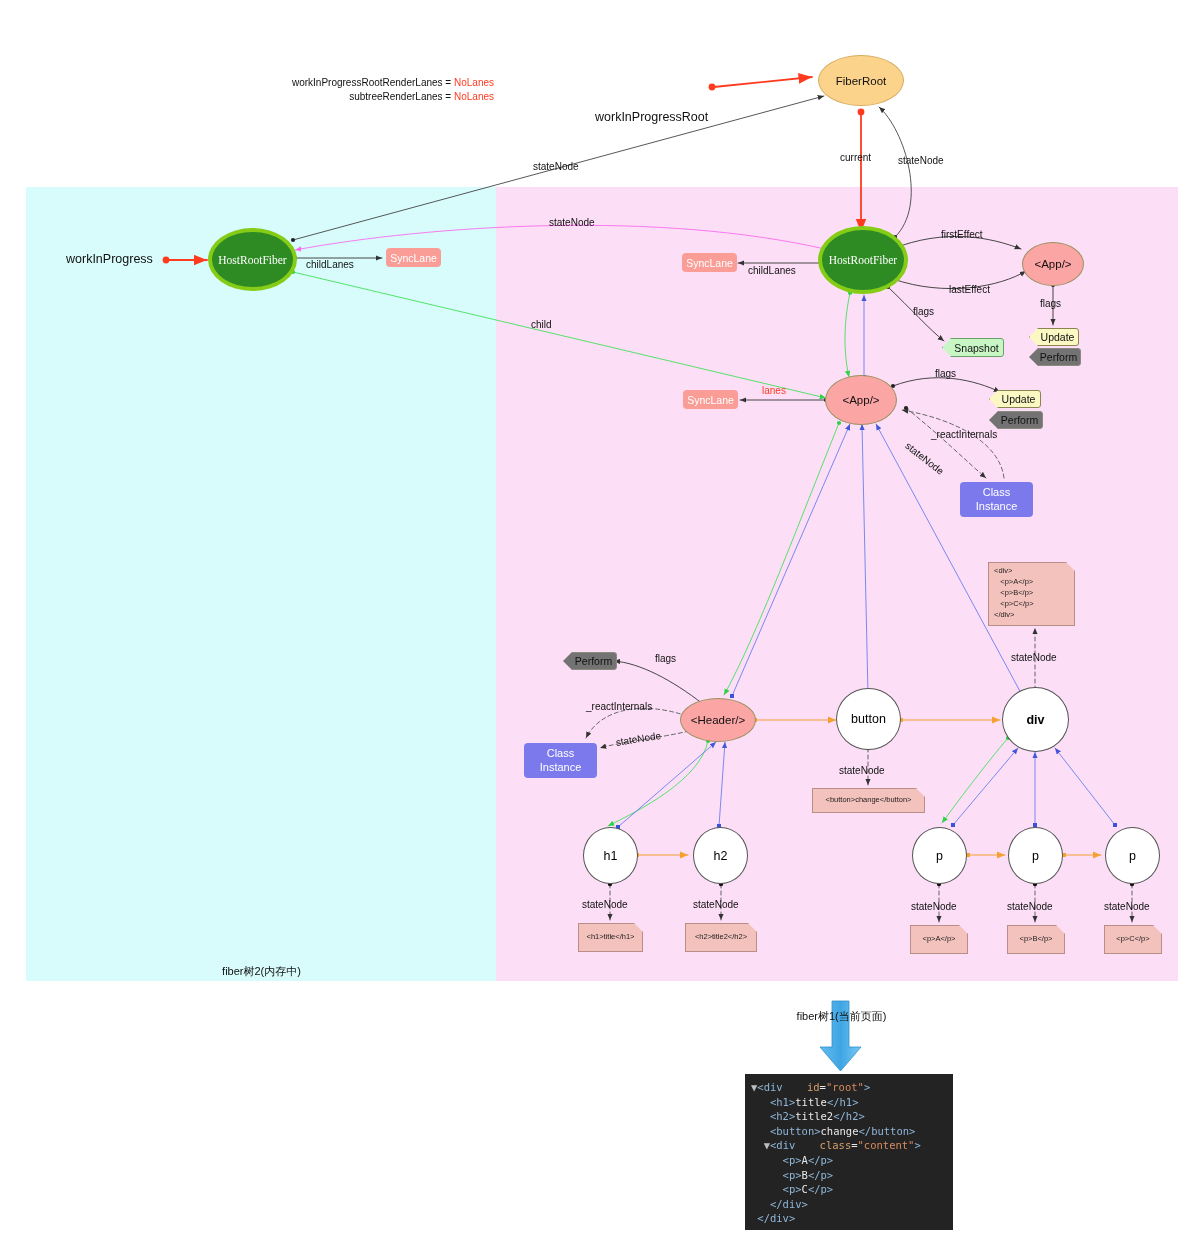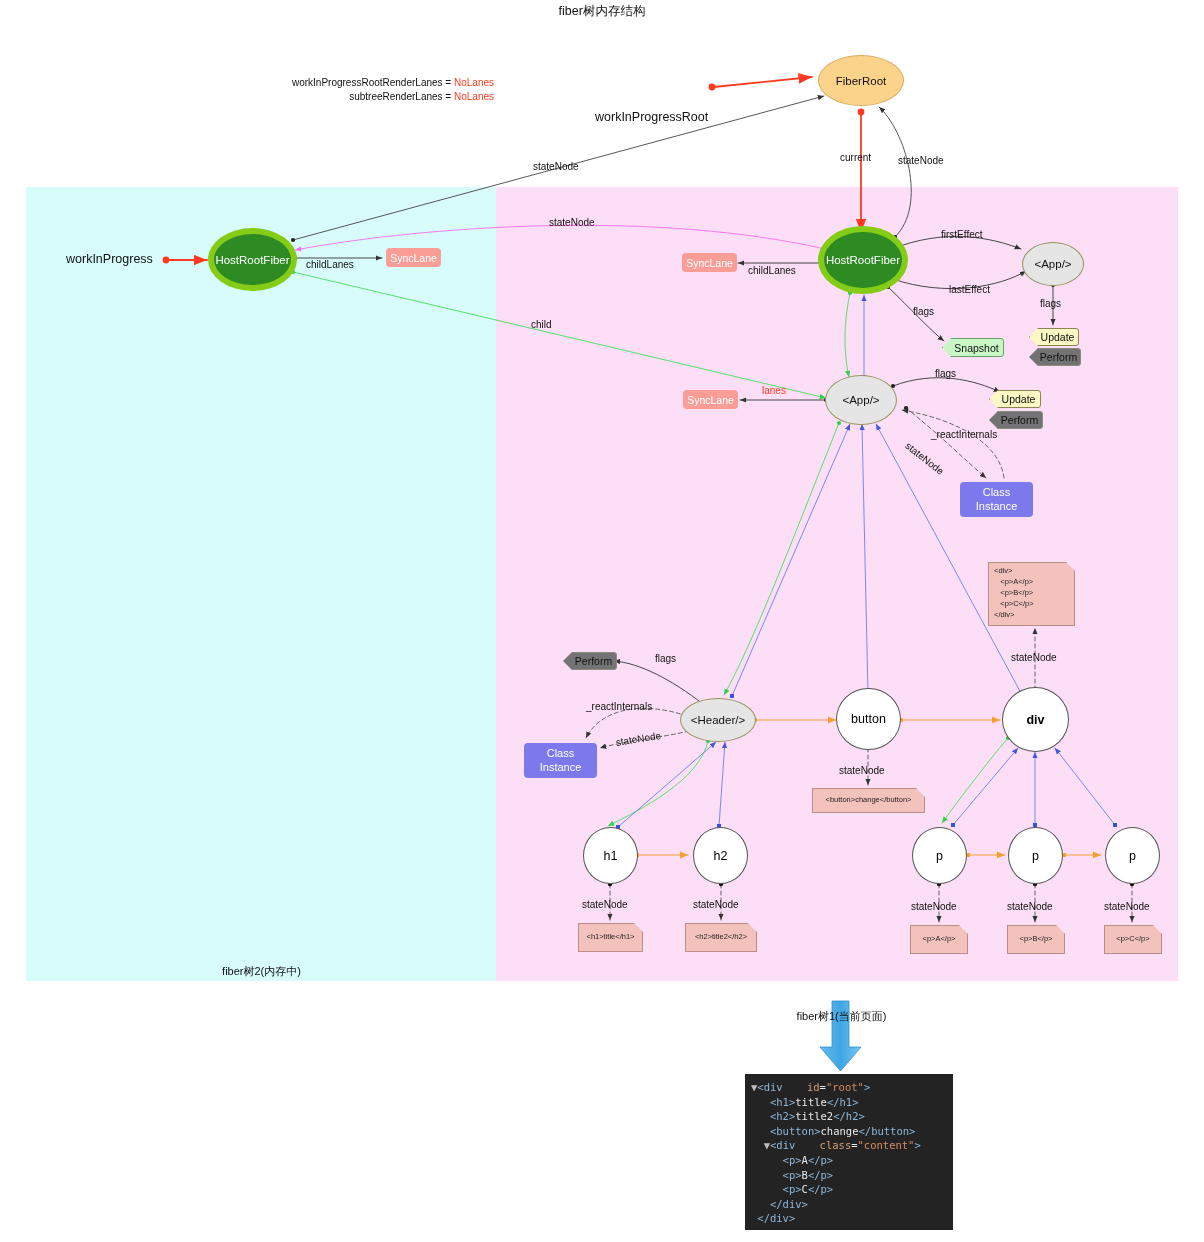--- a/index.html
+++ b/index.html
@@ -12,23 +12,23 @@
   #title{left:0;top:3px;width:1204px;text-align:center;font-size:12.5px;color:#111;}
   
   .panel{position:absolute;}
   #panel-wip{left:26px;top:187px;width:470px;height:794px;background:#d7fcfb;}
   #panel-cur{left:496px;top:187px;width:682px;height:794px;background:#fcdff6;}
   .panel-caption{position:absolute;font-size:11px;color:#111;text-align:center;}
   
   .nd{position:absolute;display:flex;align-items:center;justify-content:center;
       text-align:center;box-sizing:border-box;}
   .ellipse{border-radius:50%;}
-  .green-node{background:#2e8b24;border:6px solid #84cc16;color:#ffffff;font-size:11.5px;}
+  .green-node{background:#2e8b24;border:4px solid #84cc16;color:#ffffff;font-size:11.5px;font-family:Liberation Serif, serif;}
   .orange-node{background:#fcd38a;border:1px solid #d7ab5e;color:#111;font-size:11.5px;}
-  .yellow-node{background:#e5e5e5;border:1px solid #9a9260;color:#111;font-size:11.5px;}
+  .yellow-node{background:#fca5a5;border:1px solid #9a9260;color:#111;font-size:11.5px;}
   .white-node{background:#ffffff;border:1.2px solid #555;color:#000000;font-size:12.5px;}
   
   .lane{background:#f99d96;border-radius:4px;color:#ffffff;font-size:10.5px;
         display:flex;align-items:center;justify-content:center;position:absolute;}
   
   .classinst{background:#7b79ec;border-radius:4px;color:#ffffff;font-size:11px;
       display:flex;flex-direction:column;align-items:center;justify-content:center;
       position:absolute;line-height:1.25;}
   
   .flagbox{position:absolute;display:flex;align-items:center;justify-content:center;
@@ -219,21 +219,20 @@
 
       <circle cx="166" cy="260" r="3.4" fill="#ff3b1f" stroke="none"></circle>
       <path d="M168,260 L207,260" stroke="#ff3b1f" stroke-width="1.8" marker-end="url(#ah-red)"></path>
     </g>
 
     <g>
       <path d="M832,1001 L849,1001 L849,1047 L861,1047 L840.5,1071 L820,1047 L832,1047 Z" fill="url(#bluearrow)" stroke="#2f8fc9" stroke-width="0.8"></path>
     </g>
   </svg>
 
-  <div class="abs" id="title">fiber树内存结构</div>
 
   <div class="eqline" style="left:243px;top:77px;width:251px;">
     <span>workInProgressRootRenderLanes = </span><span class="lbl-red">NoLanes</span>
   </div>
   <div class="eqline" style="left:243px;top:91px;width:251px;">
     <span>subtreeRenderLanes = </span><span class="lbl-red">NoLanes</span>
   </div>
 
   <div class="lbl-big" style="left:595px;top:79px;margin-top:31px;">workInProgressRoot</div>
   <div class="lbl-big" style="left:66px;top:252px;">workInProgress</div>

